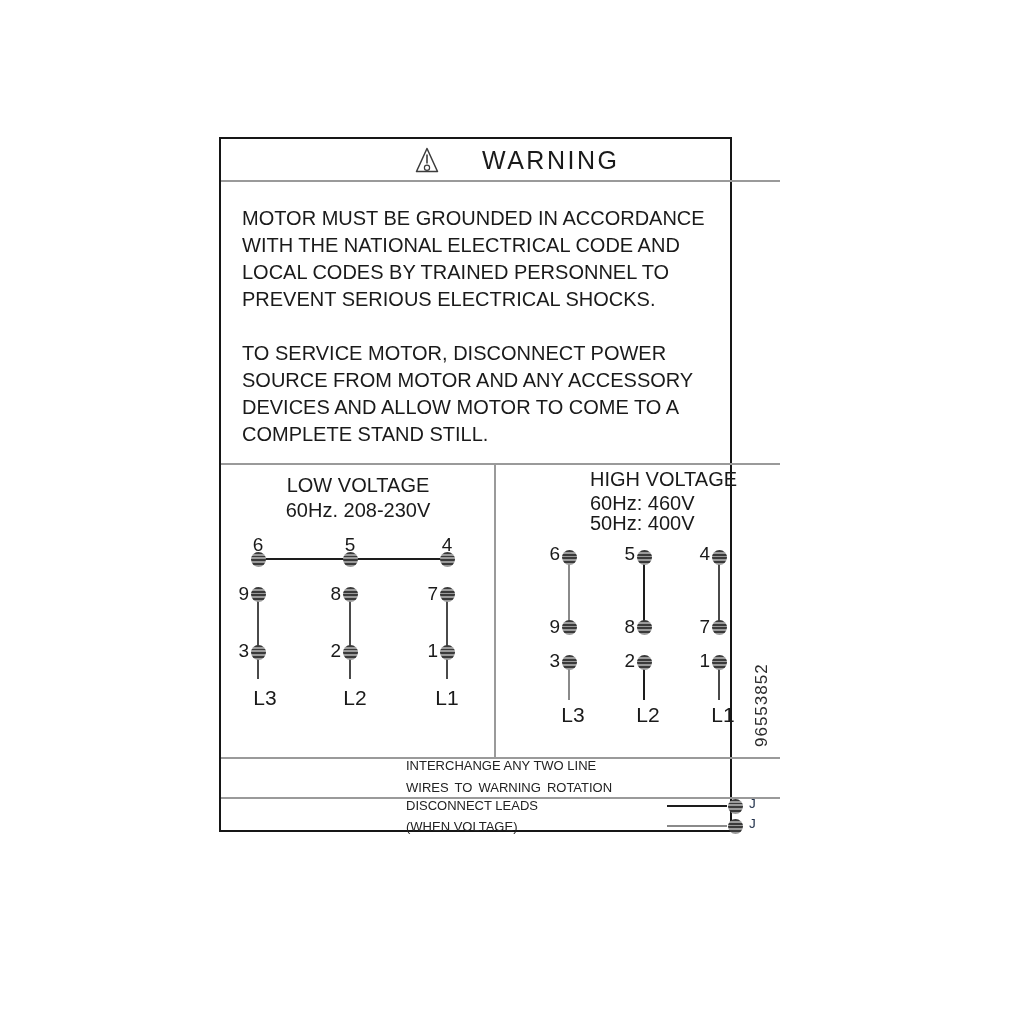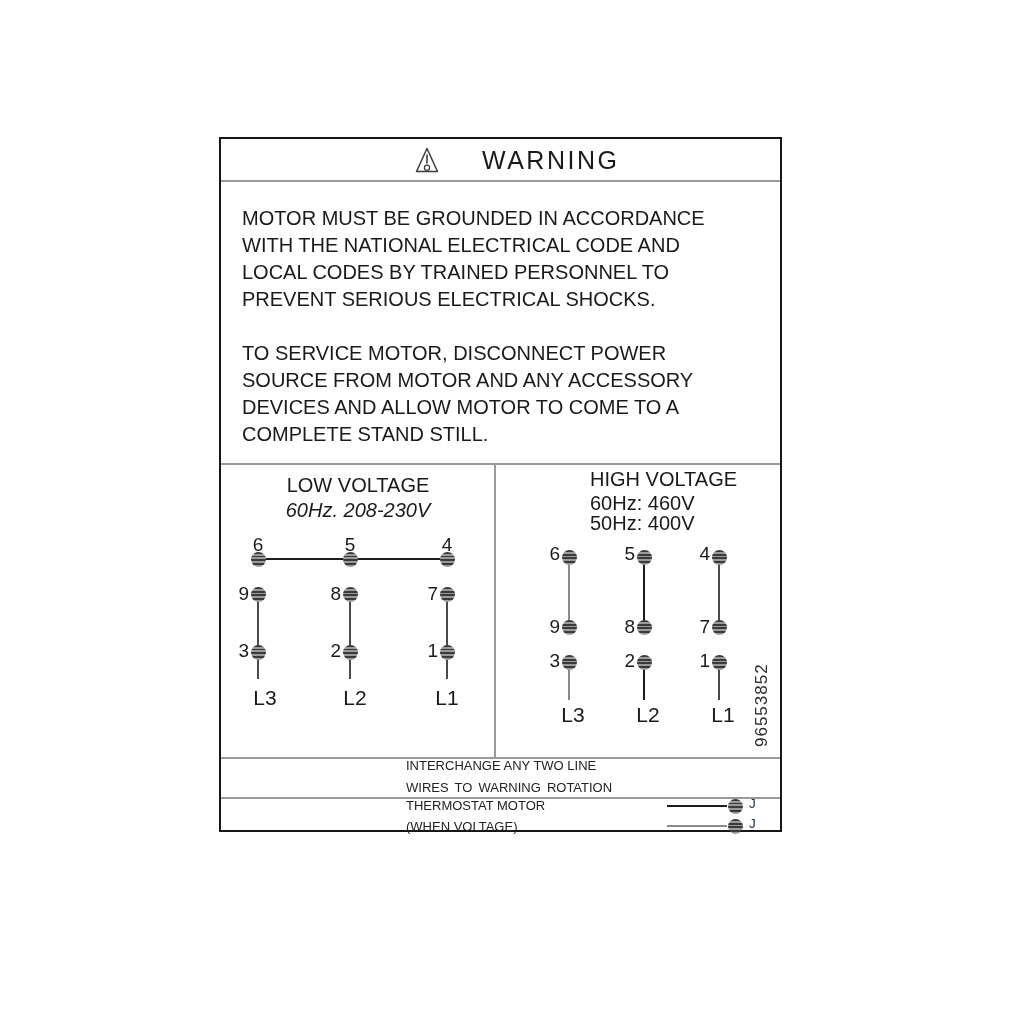--- a/index.html
+++ b/index.html
@@ -1,21 +1,21 @@
 <!DOCTYPE html>
 <html><head>
 <meta charset="utf-8">
 <style>
   html,body{margin:0;padding:0;}
   .page{
     position:relative;width:1024px;height:1024px;background:#ffffff;overflow:hidden;
     font-family:"Liberation Sans","DejaVu Sans",sans-serif;color:#1a1a1a;
   }
   .label{
-    position:absolute;left:219px;top:137px;width:563px;height:695px;
+    position:absolute;left:219px;top:137px;width:513px;height:695px;
     border:2px solid #161616;box-sizing:border-box;background:#fff;
   }
   .abs{position:absolute;}
   .hline{position:absolute;left:0;width:559px;height:2px;background:#9a9a9a;}
   .vline-div{position:absolute;left:273px;top:324px;width:2px;height:294px;background:#9a9a9a;}
   .warn-title{position:absolute;left:261px;top:9px;font-size:25px;letter-spacing:2.5px;line-height:25px;white-space:nowrap;}
   .body-text{position:absolute;left:21px;font-size:20px;line-height:27px;white-space:nowrap;}
   .sec-title{position:absolute;font-size:20px;line-height:20px;white-space:nowrap;text-align:center;}
   .centered{}
   .tnum{position:absolute;width:30px;font-size:19px;line-height:19px;}
@@ -66,21 +66,21 @@
       <div>PREVENT SERIOUS ELECTRICAL SHOCKS.</div>
     </div>
     <div class="body-text" style="top:201px;">
       <div>TO SERVICE MOTOR, DISCONNECT POWER</div>
       <div>SOURCE FROM MOTOR AND ANY ACCESSORY</div>
       <div>DEVICES AND ALLOW MOTOR TO COME TO A</div>
       <div>COMPLETE STAND STILL.</div>
     </div>
 
     <div class="sec-title centered" style="left:0;top:336px;width:274px;">LOW VOLTAGE</div>
-    <div class="sec-title centered" style="left:0;top:361px;width:274px;font-style:italic;">60Hz. 208-230V</div>
+    <div class="sec-title centered" style="left:0;top:361px;width:274px;">60Hz. 208-230V</div>
 
     <div class="tnum above" style="left:22px;top:396px;">6</div>
     <div class="tnum above" style="left:114px;top:396px;">5</div>
     <div class="tnum above" style="left:211px;top:396px;">4</div>
 
     <div class="wire dark" style="left:37px;top:419px;width:189px;height:1.6px;"></div>
     <div class="wire" style="left:36.2px;top:455px;width:1.6px;height:85px;"></div>
     <div class="wire" style="left:128.2px;top:455px;width:1.6px;height:85px;"></div>
     <div class="wire" style="left:225.2px;top:455px;width:1.6px;height:85px;"></div>
 
@@ -140,21 +140,21 @@
     <div class="term" style="left:490.5px;top:515.5px;"></div>
 
     <div class="llabel" style="left:330px;top:565px;">L3</div>
     <div class="llabel" style="left:405px;top:565px;">L2</div>
     <div class="llabel" style="left:480px;top:565px;">L1</div>
 
     <div class="partnum">96553852</div>
 
     <div class="note" style="top:620px;">INTERCHANGE ANY TWO LINE</div>
     <div class="note" style="top:642px;word-spacing:2.5px;">WIRES TO WARNING ROTATION</div>
-    <div class="note" style="top:660px;">THERMOSTAT MOTOR</div>
+    <div class="note" style="top:660px;">DISCONNECT LEADS</div>
     <div class="note" style="top:681px;">(WHEN VOLTAGE)</div>
 
     <div class="wire dark" style="left:446px;top:666px;width:60px;height:1.6px;"></div>
     <div class="term" style="left:506.5px;top:659.5px;"></div>
     <div class="jlabel" style="left:528px;top:658px;">J</div>
 
     <div class="wire lite" style="left:446px;top:686px;width:60px;height:1.6px;"></div>
     <div class="term" style="left:506.5px;top:679.5px;"></div>
     <div class="jlabel" style="left:528px;top:678px;">J</div>
 

